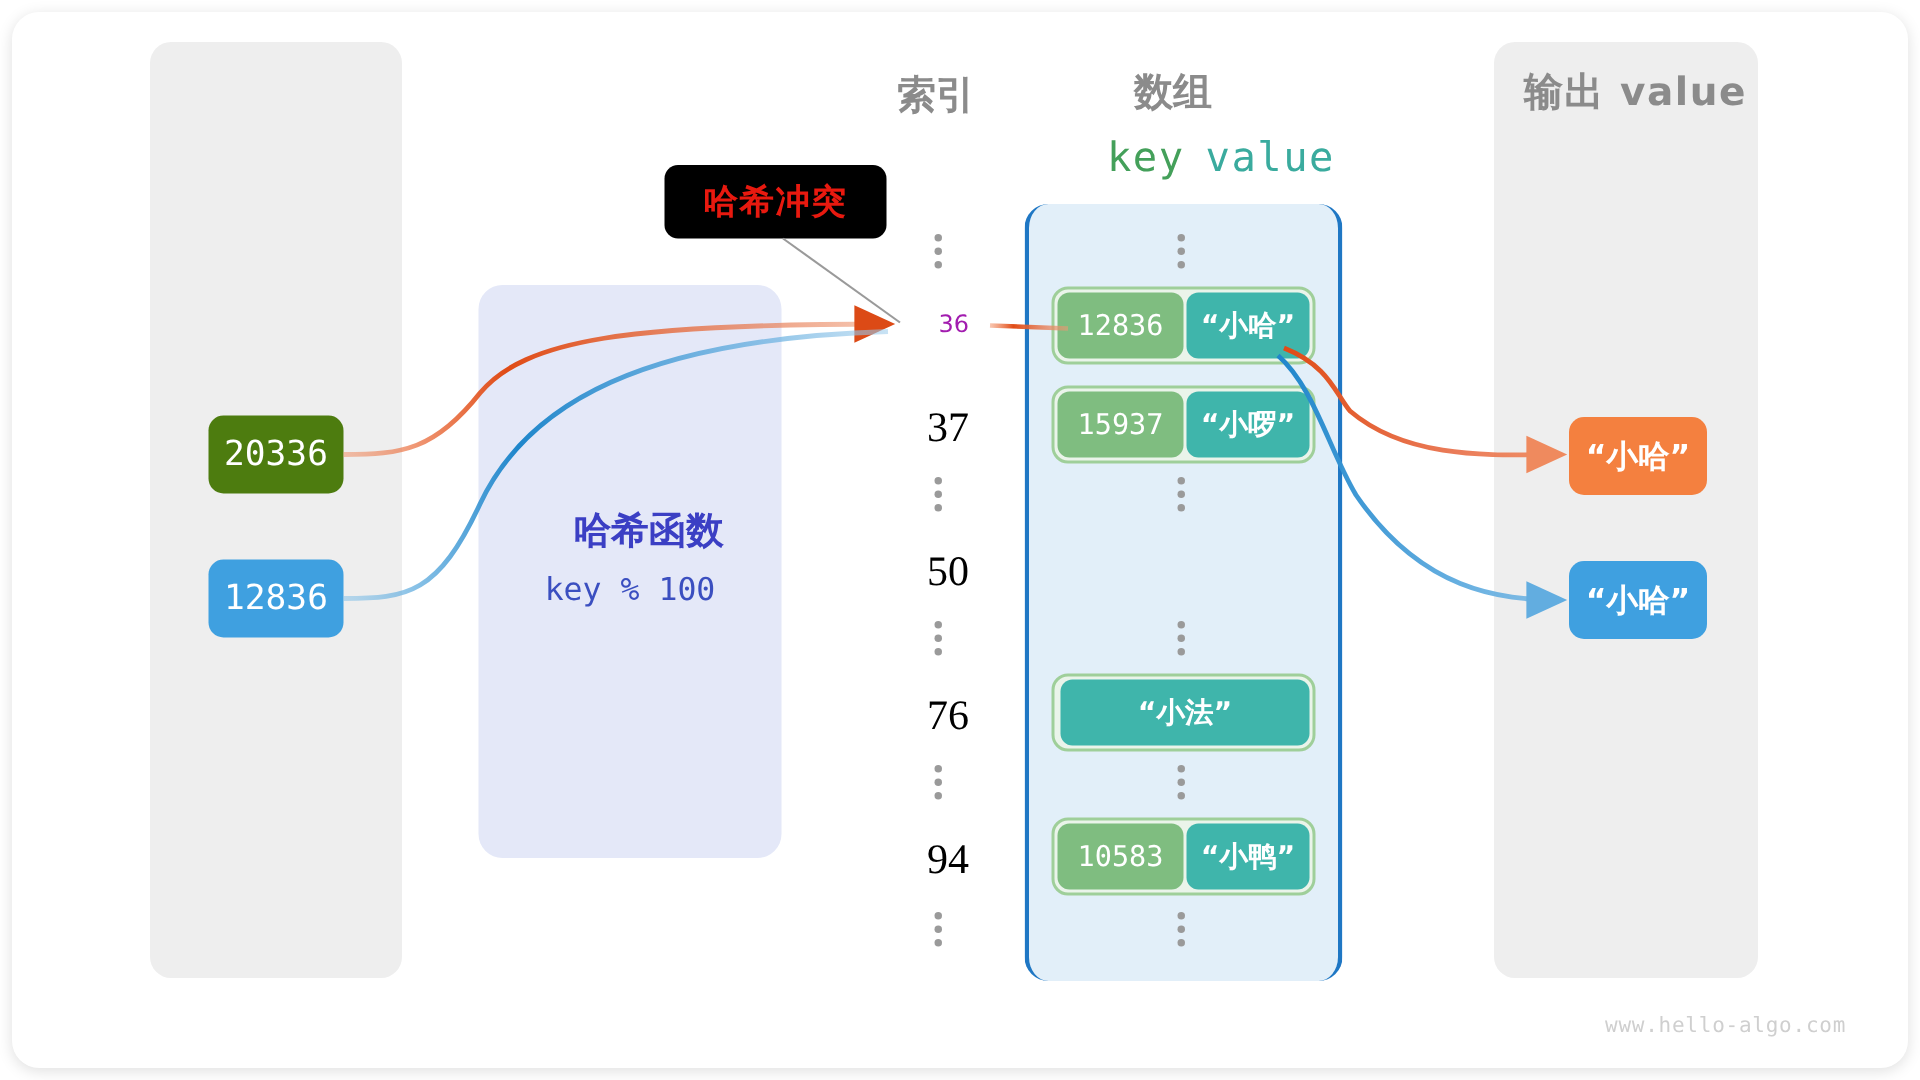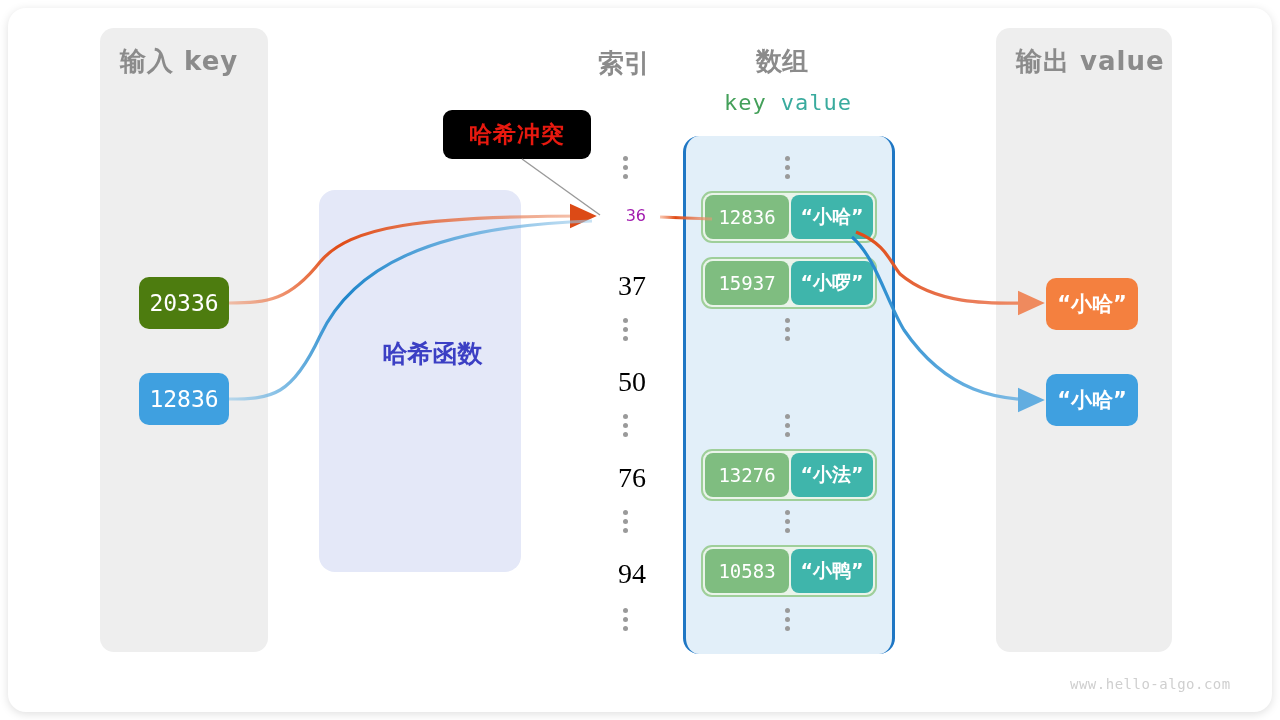--- a/index.html
+++ b/index.html
@@ -18,23 +18,23 @@
   .panel-title{position:absolute;font-weight:bold;color:#8b8b8b;
                font-size:26px;letter-spacing:1px;white-space:nowrap;}
   #input-title{left:120px;top:44px;}
   #output-title{left:1016px;top:44px;}
 
   .col-head{position:absolute;font-weight:bold;color:#8b8b8b;font-size:26px;
             white-space:nowrap;}
   #index-head{left:598px;top:46px;}
   #array-head{left:756px;top:44px;}
 
-  .kv-head{position:absolute;left:686px;top:90px;width:204px;text-align:center;
+  .kv-head{position:absolute;left:686px;top:90px;width:204px;text-align:right;
            font-family:"DejaVu Sans Mono","Liberation Mono",monospace;
-           font-size:22px;letter-spacing:1px;}
+           font-size:27px;letter-spacing:1px;}
   .kv-head .k{color:#44a05a;}
   .kv-head .v{color:#3aab9e;margin-left:14px;}
 
   
   .chip{position:absolute;border-radius:10px;color:#fff;
         font-family:"DejaVu Sans Mono","Liberation Mono",monospace;
         font-size:23px;display:flex;align-items:center;justify-content:center;}
   #key-a{left:139px;top:277px;width:90px;height:52px;background:#4d7c0f;}
   #key-b{left:139px;top:373px;width:90px;height:52px;background:#3fa0e0;}
 
@@ -96,32 +96,32 @@
 </style>
 </head>
 <body>
 
 <div class="stage">
   <div class="card"></div>
 
   <div class="panel" id="input-panel"></div>
   <div class="panel" id="output-panel"></div>
 
-  <div class="panel-title" id="input-title">输入 key</div>
   <div class="panel-title" id="output-title">输出 value</div>
 
   <div class="col-head" id="index-head">索引</div>
   <div class="col-head" id="array-head">数组</div>
 
   <div class="kv-head">
     <span class="k">key</span><span class="v">value</span>
   </div>
 
   <div id="hash-box"></div>
   <div id="hash-title">哈希函数</div>
+  <div id="hash-formula">key % 100</div>
 
   <div id="collision-tag">哈希冲突</div>
 
   <div id="array-box"></div>
 
   <div class="chip" id="key-a">20336</div>
   <div class="chip" id="key-b">12836</div>
 
   <div class="vchip" id="out-a">“小哈”</div>
   <div class="vchip" id="out-b">“小哈”</div>
@@ -180,21 +180,20 @@
     </div>
 
 
   <div class="vdots" style="left:784px;top:414px;">
       <i></i>
       <i></i>
       <i></i>
     </div>
 
   <div class="entry" style="top:449px;">
-    <div class="kcell">13276</div>
     <div class="vcell">“小法”</div>
   </div>
 
   <div class="vdots" style="left:784px;top:510px;">
       <i></i>
       <i></i>
       <i></i>
     </div>
 
   <div class="entry" style="top:545px;">

